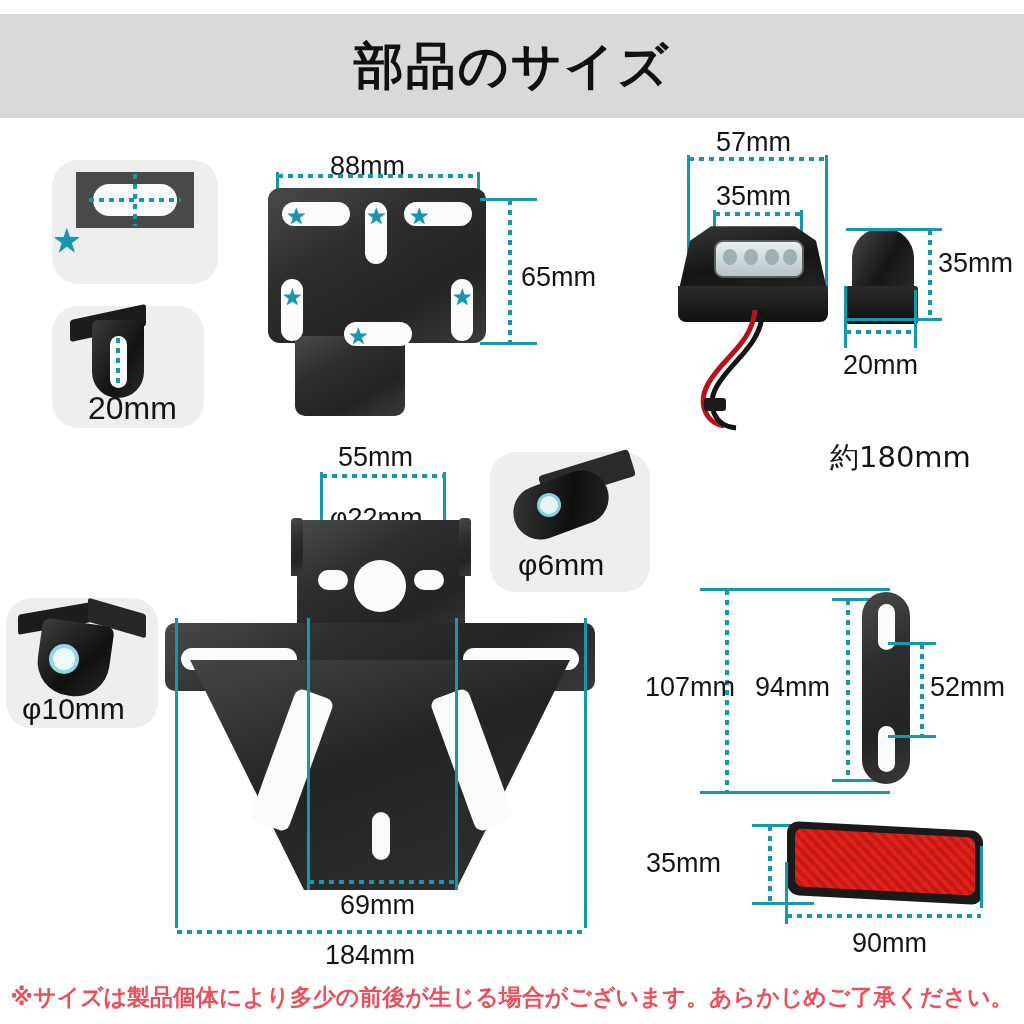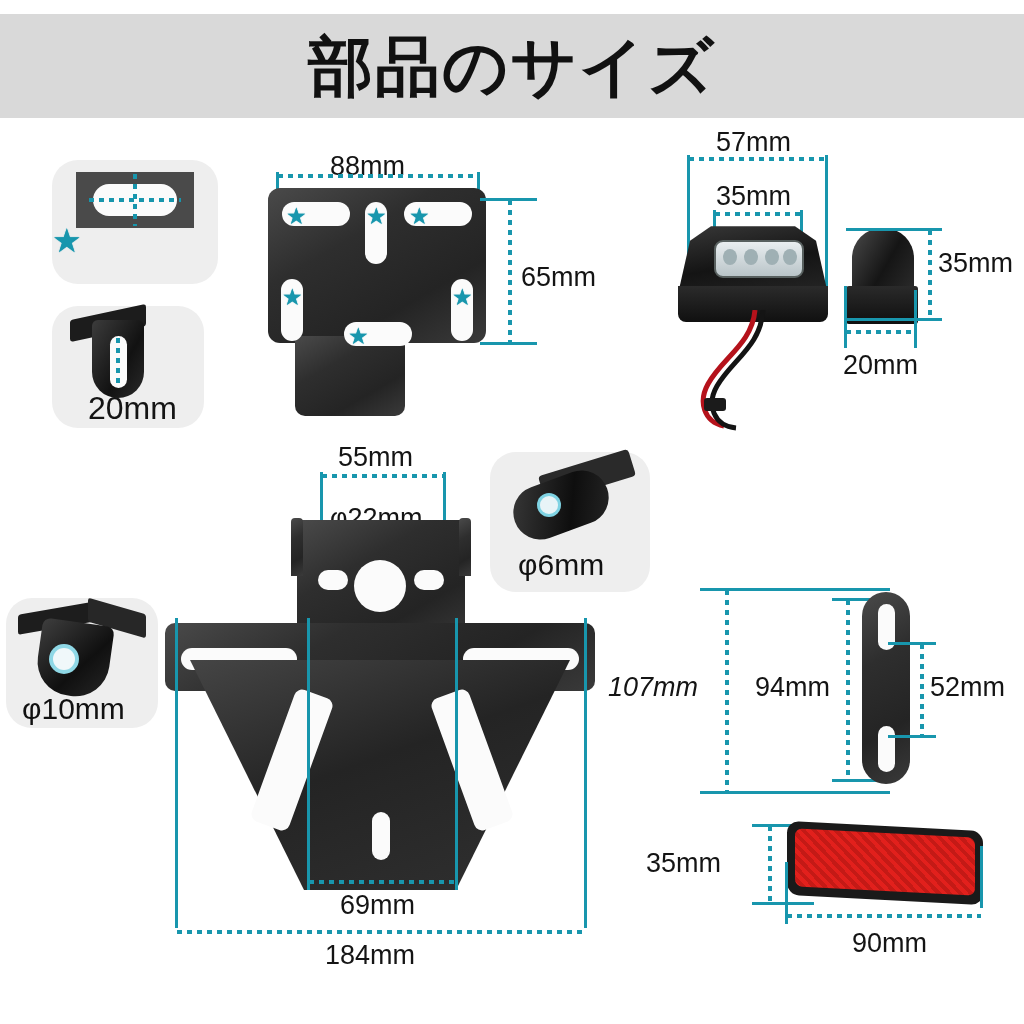--- a/index.html
+++ b/index.html
@@ -13,21 +13,21 @@
   .page{position:absolute;inset:0;}
 
   
   .header-band{
     position:absolute;left:0;top:14px;width:1024px;height:104px;
     background:#d9d9d9;
   }
   .header-title{
     position:absolute;left:0;top:14px;width:1024px;height:104px;
     display:flex;align-items:center;justify-content:center;
-    font-size:65px;font-weight:700;color:#111;
+    font-size:50px;font-weight:700;color:#111;
     letter-spacing:2px;line-height:1;
     font-family:"DejaVu Sans","Liberation Sans",sans-serif;
   }
   .logo-box{
     position:absolute;left:889px;top:2px;width:86px;height:60px;
     border:1.5px solid #8a8a8a;background:transparent;
     display:flex;align-items:center;justify-content:center;
   }
   .logo-text{
     font-size:15px;color:#6f6f6f;letter-spacing:2.2px;
@@ -178,20 +178,21 @@
   <div class="tick-h" style="left:846px;top:228px;width:96px;"></div>
   <div class="tick-h" style="left:846px;top:318px;width:96px;"></div>
   <div class="dot-v" style="left:928px;top:230px;height:88px;"></div>
   <div class="dim-text" style="left:938px;top:248px;">35mm</div>
 
   <div class="tick-v" style="left:844px;top:286px;height:62px;"></div>
   <div class="tick-v" style="left:914px;top:290px;height:58px;"></div>
   <div class="dot-h" style="left:846px;top:330px;width:68px;"></div>
   <div class="dim-text" style="left:843px;top:350px;">20mm</div>
 
+  <div class="dim-text jp" style="left:830px;top:438px;font-size:29px;">約180mm</div>
 
   <div class="dim-text" style="left:338px;top:442px;">55mm</div>
   <div class="tick-v" style="left:320px;top:472px;height:125px;"></div>
   <div class="tick-v" style="left:443px;top:472px;height:125px;"></div>
   <div class="dot-h" style="left:322px;top:474px;width:122px;"></div>
 
   <div class="dim-text" style="left:330px;top:503px;">φ22mm</div>
   <div class="tick-v" style="left:353px;top:535px;height:62px;"></div>
   <div class="tick-v" style="left:405px;top:535px;height:62px;"></div>
   <div class="dot-h" style="left:355px;top:584px;width:50px;"></div>
@@ -244,21 +245,21 @@
   <div class="dim-text" style="left:340px;top:890px;">69mm</div>
 
   <div class="tick-v" style="left:175px;top:618px;height:310px;"></div>
   <div class="tick-v" style="left:584px;top:618px;height:310px;"></div>
   <div class="dot-h" style="left:177px;top:930px;width:408px;"></div>
   <div class="dim-text" style="left:325px;top:940px;">184mm</div>
 
   <div class="tick-h" style="left:700px;top:588px;width:190px;"></div>
   <div class="tick-h" style="left:700px;top:791px;width:190px;"></div>
   <div class="dot-v" style="left:725px;top:590px;height:202px;"></div>
-  <div class="dim-text" style="left:608px;top:672px;font-style:italic;">107mm</div>
+  <div class="dim-text" style="left:645px;top:672px;">107mm</div>
 
   <div class="tick-h" style="left:832px;top:598px;width:60px;"></div>
   <div class="tick-h" style="left:832px;top:779px;width:60px;"></div>
   <div class="dot-v" style="left:846px;top:600px;height:180px;"></div>
   <div class="dim-text" style="left:755px;top:672px;">94mm</div>
 
   <div class="metal" style="left:862px;top:592px;width:48px;height:192px;border-radius:24px;"></div>
   <div class="slot" style="left:878px;top:604px;width:17px;height:46px;"></div>
   <div class="slot" style="left:878px;top:726px;width:17px;height:46px;"></div>
 
@@ -277,14 +278,15 @@
               transform:skewY(3deg);"></div>
   <div style="position:absolute;left:795px;top:833px;width:180px;height:58px;border-radius:7px;
               background:repeating-linear-gradient(45deg,#e2201c 0 4px,#c41a16 4px 8px);
               transform:skewY(3deg);"></div>
 
   <div class="tick-v" style="left:785px;top:862px;height:62px;"></div>
   <div class="tick-v" style="left:980px;top:846px;height:62px;"></div>
   <div class="dot-h" style="left:787px;top:914px;width:194px;"></div>
   <div class="dim-text" style="left:852px;top:928px;">90mm</div>
 
+  <div class="footer-note">※サイズは製品個体により多少の前後が生じる場合がございます。あらかじめご了承ください。</div>
 
 </div>
 
 </body></html>

